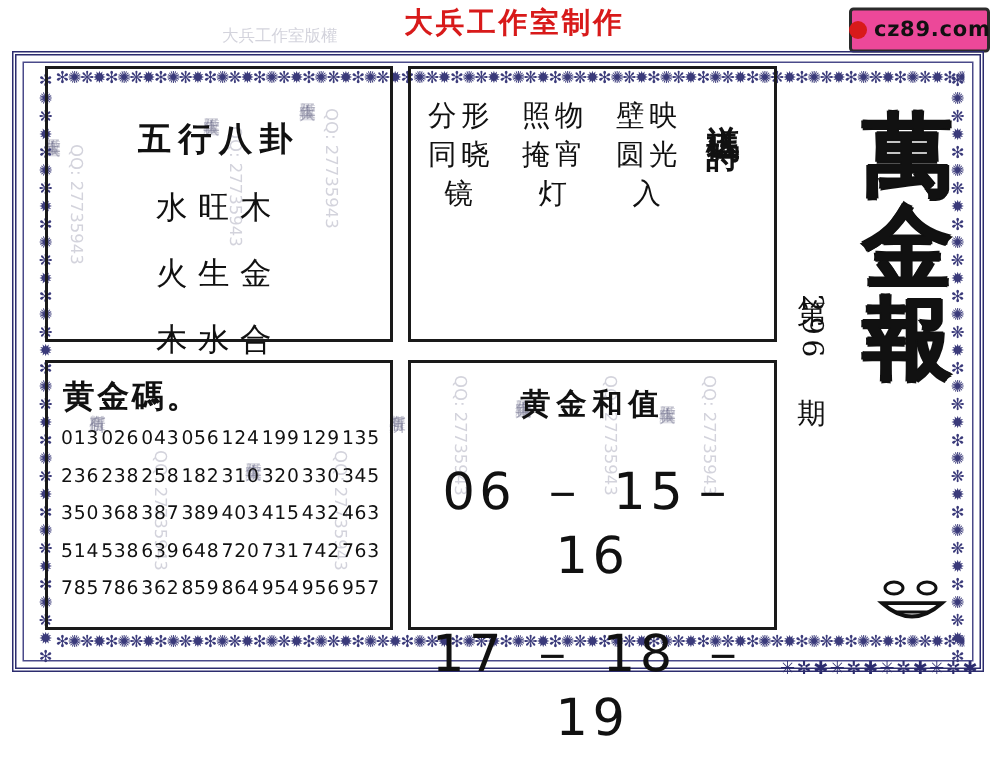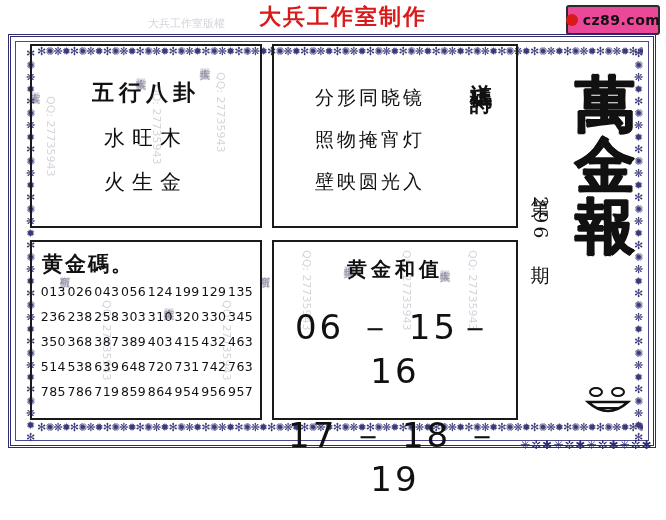--- a/index.html
+++ b/index.html
@@ -22,21 +22,21 @@
 
   
   .top-title {
     position: absolute;
     left: 178px;
     top: 2px;
     width: 330px;
     text-align: center;
     font-family: "DejaVu Serif", "Liberation Serif", serif;
     font-weight: bold;
-    font-size: 22px;
+    font-size: 19px;
     color: #d81a1a;
     letter-spacing: 2px;
     white-space: nowrap;
   }
   .top-badge {
     position: absolute;
     right: 6px;
     top: 5px;
     width: 90px;
     height: 26px;
@@ -161,21 +161,21 @@
   .poem-wrap {
     display: flex;
     flex-direction: row;
     height: 100%;
     box-sizing: border-box;
     padding: 18px 8px 10px 10px;
   }
   .poem-lines {
     flex: 1 1 auto;
     display: flex;
-    flex-direction: column;
+    flex-direction: row;
     justify-content: center;
     gap: 16px;
   }
   .poem-line {
     font-family: "DejaVu Serif", "Liberation Serif", serif;
     font-size: 19px;
     color: #111;
     letter-spacing: 3px;
     text-align: center;
   }
@@ -336,20 +336,21 @@
     <div class="frame-orn orn-top">✻✺❋✹✻✺❋✹✻✺❋✹✻✺❋✹✻✺❋✹✻✺❋✹✻✺❋✹✻✺❋✹✻✺❋✹✻✺❋✹✻✺❋✹✻✺❋✹✻✺❋✹✻✺❋✹✻✺❋✹✻✺❋✹✻✺❋✹✻✺❋✹✻✺❋✹✻✺❋✹✻✺❋✹✻✺❋✹✻✺❋✹✻✺❋✹✻✺❋✹✻✺❋✹✻✺❋✹✻✺❋✹✻✺❋✹✻✺❋✹✻✺❋✹✻✺❋✹✻✺❋✹</div>
     <div class="frame-orn orn-bottom">✻✺❋✹✻✺❋✹✻✺❋✹✻✺❋✹✻✺❋✹✻✺❋✹✻✺❋✹✻✺❋✹✻✺❋✹✻✺❋✹✻✺❋✹✻✺❋✹✻✺❋✹✻✺❋✹✻✺❋✹✻✺❋✹✻✺❋✹✻✺❋✹✻✺❋✹✻✺❋✹✻✺❋✹✻✺❋✹✻✺❋✹✻✺❋✹✻✺❋✹✻✺❋✹✻✺❋✹✻✺❋✹✻✺❋✹✻✺❋✹✻✺❋✹✻✺❋✹✻✺❋✹</div>
     <div class="frame-orn orn-left">✻✺❋✹✻✺❋✹✻✺❋✹✻✺❋✹✻✺❋✹✻✺❋✹✻✺❋✹✻✺❋✹✻✺❋✹✻✺❋✹✻✺❋✹✻✺❋✹✻✺❋✹✻✺❋✹✻✺❋✹✻✺❋✹✻✺❋✹✻✺❋✹✻✺❋✹✻✺❋✹✻✺❋✹</div>
     <div class="frame-orn orn-right">✻✺❋✹✻✺❋✹✻✺❋✹✻✺❋✹✻✺❋✹✻✺❋✹✻✺❋✹✻✺❋✹✻✺❋✹✻✺❋✹✻✺❋✹✻✺❋✹✻✺❋✹✻✺❋✹✻✺❋✹✻✺❋✹✻✺❋✹✻✺❋✹✻✺❋✹✻✺❋✹✻✺❋✹</div>
   </div>
 
   <div class="box" id="box-bagua">
     <div class="bagua-title">五行八卦</div>
     <div class="bagua-line">水旺木</div>
     <div class="bagua-line">火生金</div>
+    <div class="bagua-line">木水合</div>
   </div>
 
   <div class="box" id="box-poem">
     <div class="poem-wrap">
       <div class="poem-lines">
         <div class="poem-line">分形同晓镜</div>
         <div class="poem-line">照物掩宵灯</div>
         <div class="poem-line">壁映圆光入</div>
       </div>
       <div class="poem-label">
@@ -369,21 +370,21 @@
         <span>056</span>
         <span>124</span>
         <span>199</span>
         <span>129</span>
         <span>135</span>
       </div>
       <div class="codes-row">
         <span>236</span>
         <span>238</span>
         <span>258</span>
-        <span>303</span>
+        <span>182</span>
         <span>310</span>
         <span>320</span>
         <span>330</span>
         <span>345</span>
       </div>
       <div class="codes-row">
         <span>350</span>
         <span>368</span>
         <span>387</span>
         <span>389</span>
@@ -398,21 +399,21 @@
         <span>639</span>
         <span>648</span>
         <span>720</span>
         <span>731</span>
         <span>742</span>
         <span>763</span>
       </div>
       <div class="codes-row">
         <span>785</span>
         <span>786</span>
-        <span>719</span>
+        <span>362</span>
         <span>859</span>
         <span>864</span>
         <span>954</span>
         <span>956</span>
         <span>957</span>
       </div>
     </div>
   </div>
 
   <div class="box" id="box-sum">

